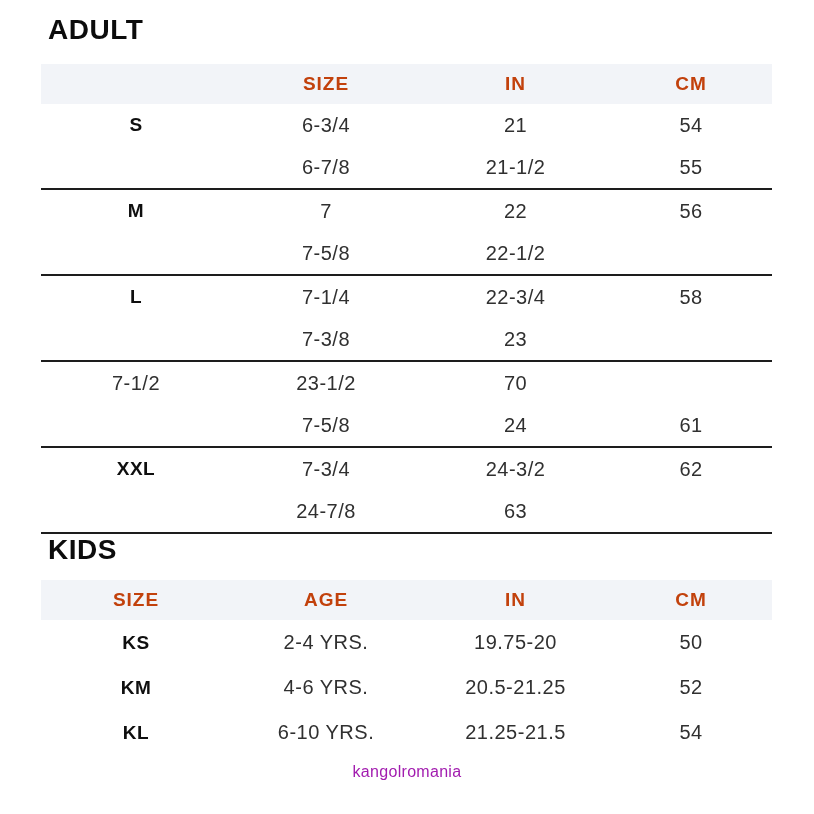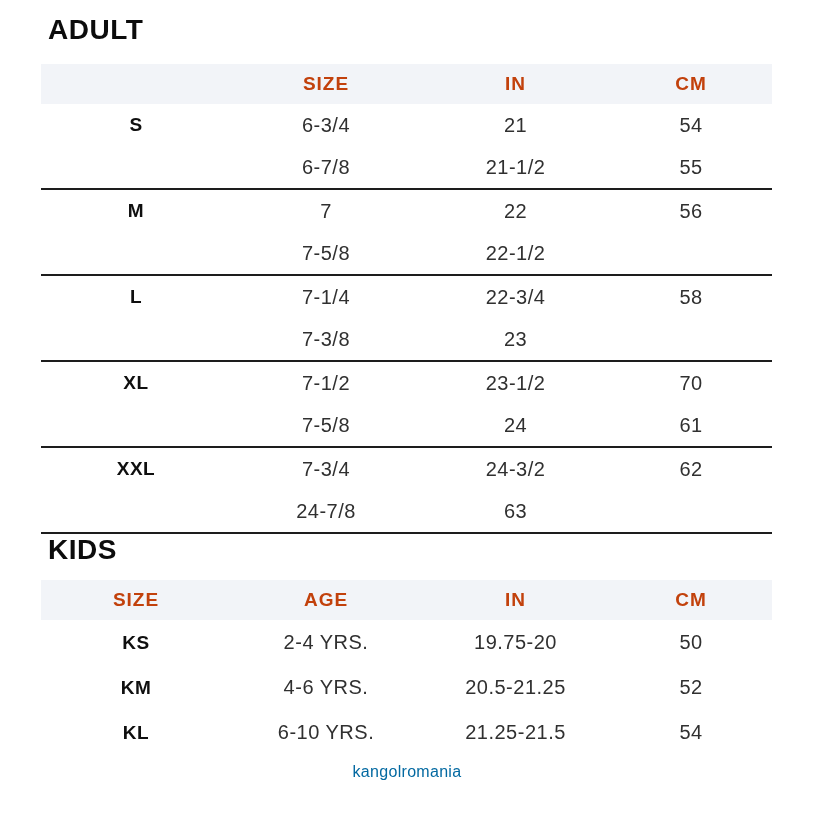--- a/index.html
+++ b/index.html
@@ -61,21 +61,21 @@
     font-weight: 700;
     font-size: 19px;
     letter-spacing: 0.5px;
     color: #0f0f0f;
   }
 
   .footer-brand {
     margin-top: 8px;
     text-align: center;
     font-size: 16px;
-    color: #0369a1;
+    color: #a21caf;
     letter-spacing: 0.3px;
   }
 </style>
 </head>
 <body>
 
 <div class="page">
 
   <h2 class="section-title title-adult">ADULT</h2>
 
@@ -125,21 +125,20 @@
       </div>
       <div class="trow data-row">
         <div></div>
         <div>7-3/8</div>
         <div>23</div>
       </div>
     </div>
 
     <div class="size-group">
       <div class="trow data-row">
-        <div class="row-label">XL</div>
         <div>7-1/2</div>
         <div>23-1/2</div>
         <div>70</div>
       </div>
       <div class="trow data-row">
         <div></div>
         <div>7-5/8</div>
         <div>24</div>
         <div>61</div>
       </div>

